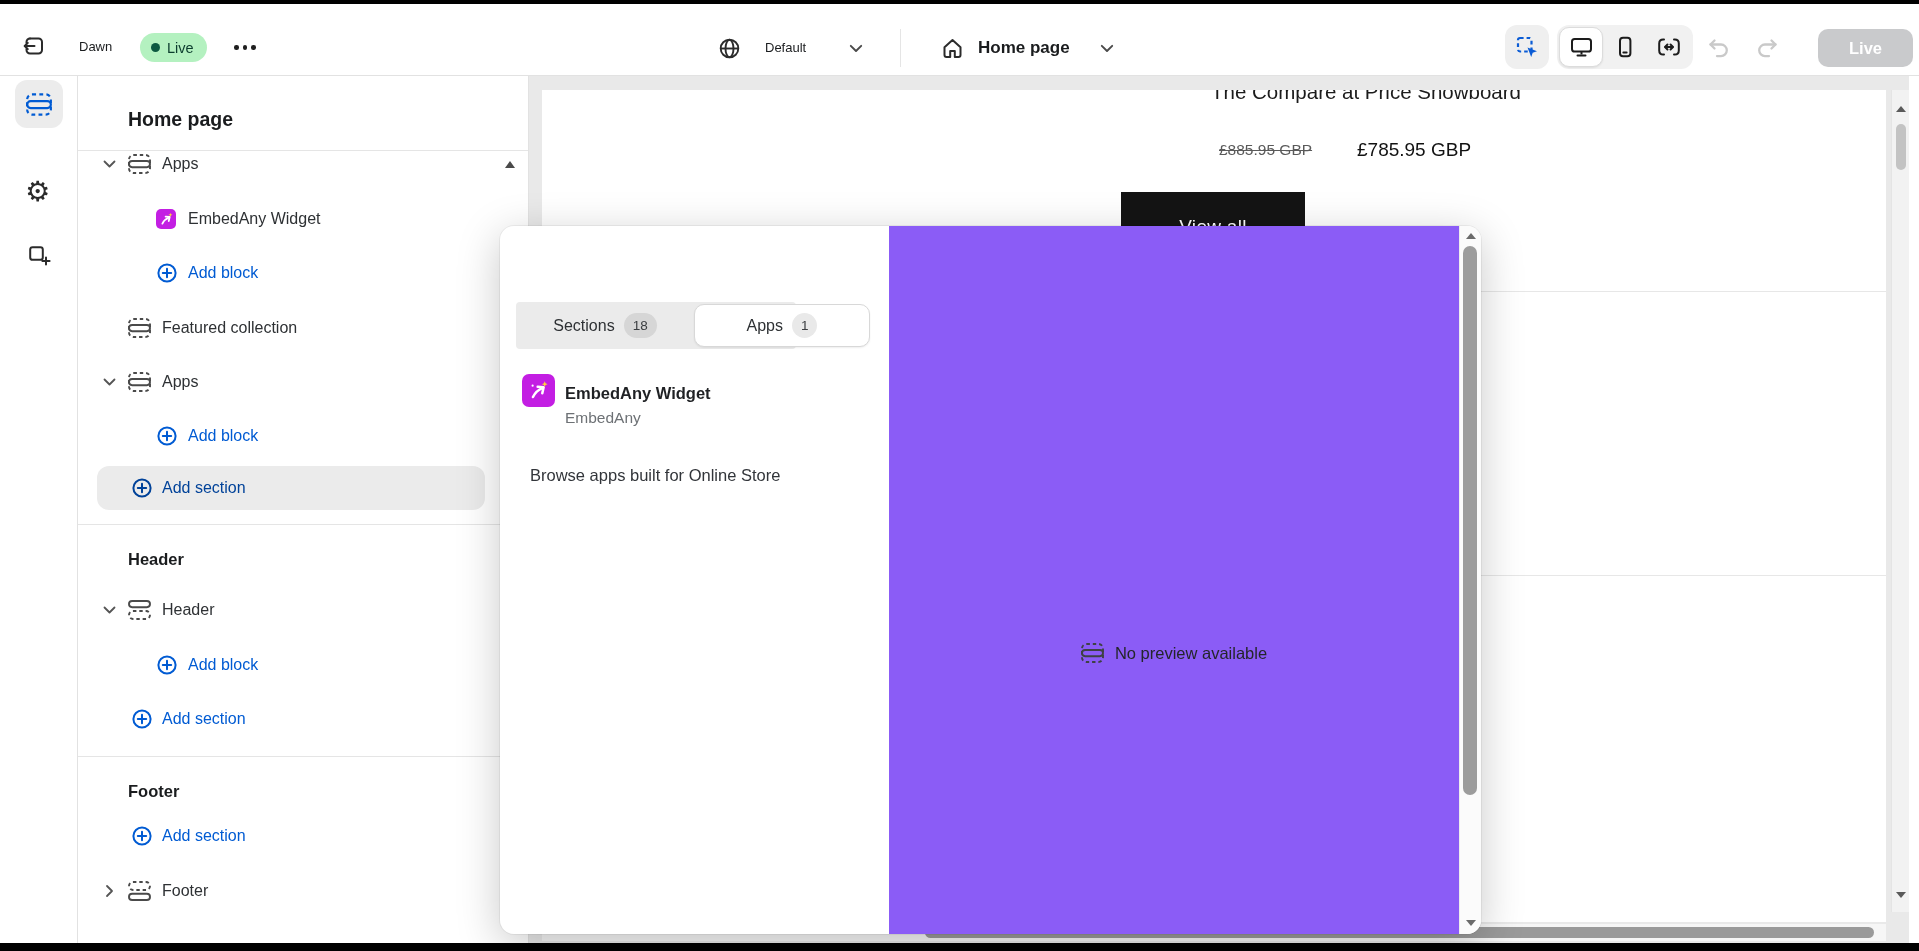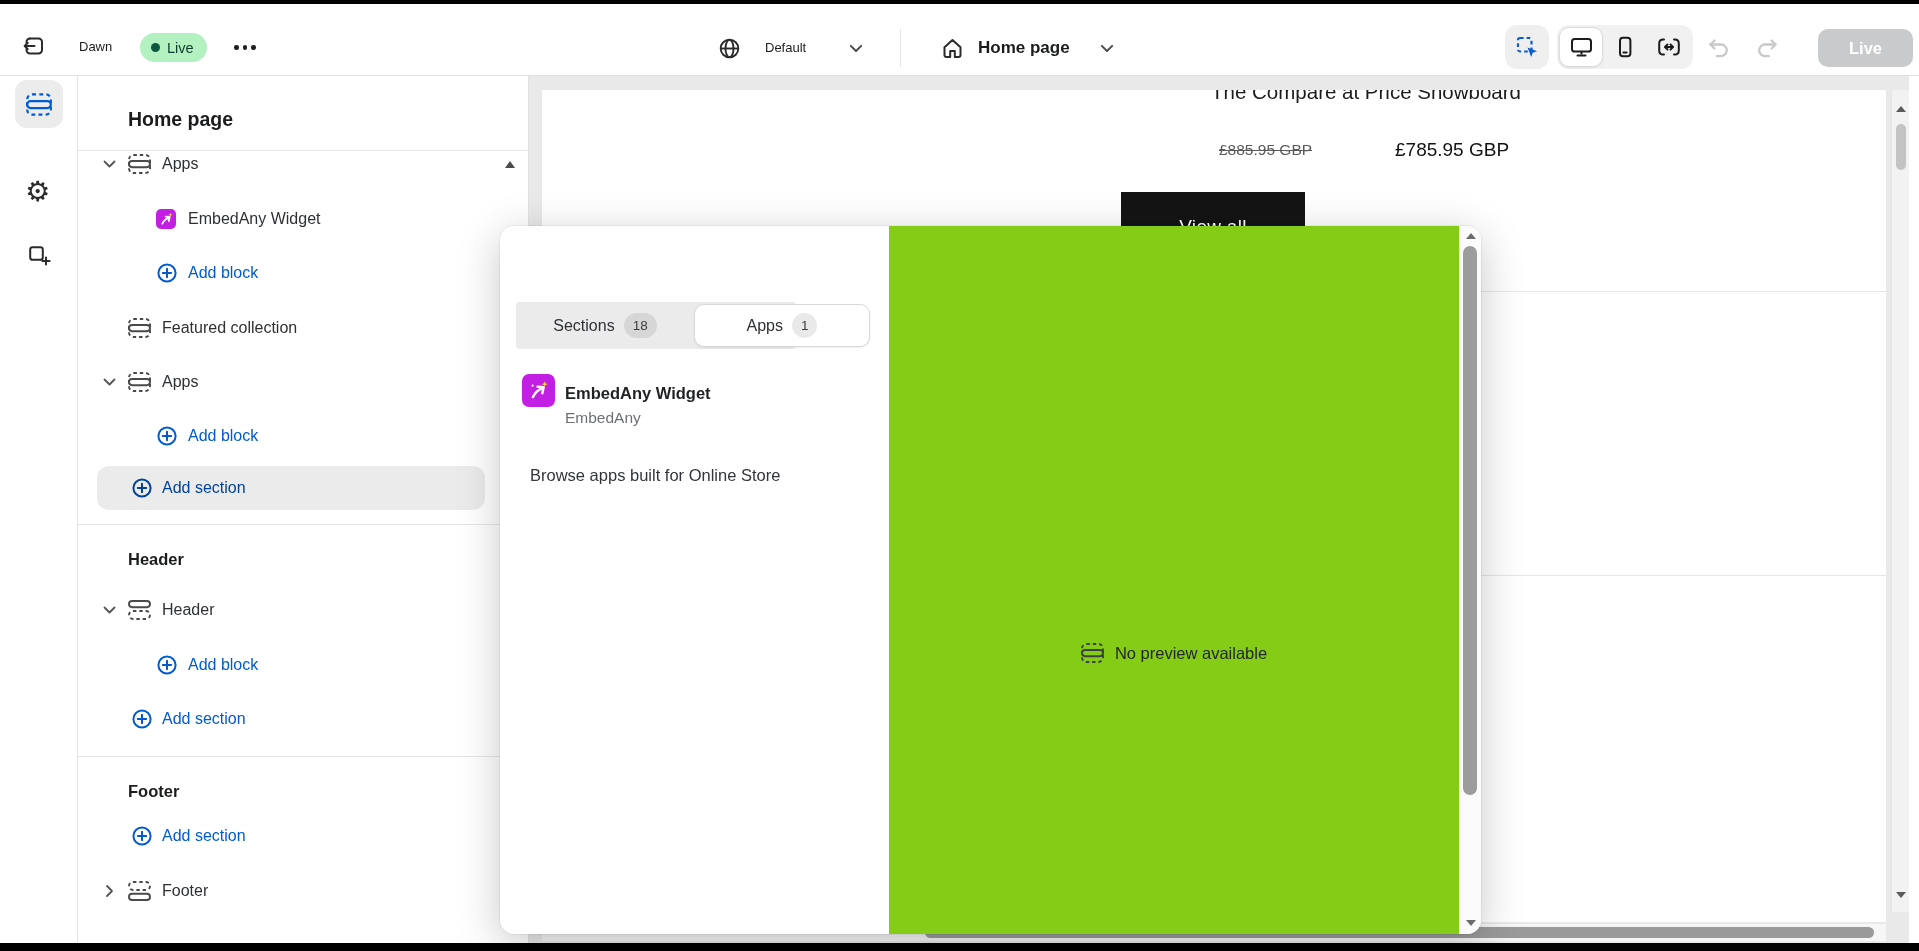--- a/index.html
+++ b/index.html
@@ -70,21 +70,21 @@
   .pdiv { position:absolute; left:0; width:100%; height:1px; background:#e5e5e5; }
   .ghead { position:absolute; left:50px; height:36px; line-height:36px; font-size:16.5px; font-weight:650; color:#1a1c1e; }
 
   
   .preview { position:absolute; left:529px; top:76px; width:1390px; height:867px; background:#e9e9e9; z-index:1; }
   .white-sliver { position:absolute; left:1380px; top:0; width:10px; height:867px; background:#fff; }
   .pcard { position:absolute; left:13px; top:14px; width:1344px; height:832px; background:#fff; overflow:hidden; }
   .prod-title { position:absolute; left:824px; top:-11px; transform:translateX(-50%); font-size:20.5px; line-height:26px; color:#1c1c1c; white-space:nowrap; }
   .price-row { position:absolute; left:0; top:37px; width:100%; height:24px;margin-top:12px; }
   .cmp-price { position:absolute; left:677px; top:2px; font-size:15.5px; color:#5a5a5a; text-decoration:line-through; }
-  .cur-price { position:absolute; left:853px; top:0; font-size:19px; color:#121212; }
+  .cur-price { position:absolute; left:815px; top:0; font-size:19px; color:#121212; }
   .viewall-btn { position:absolute; left:579px; top:102px; width:184px; height:65px; background:#141414; cursor:pointer; }
   .viewall-btn div { margin-top:24px; text-align:center; color:#fff; font-size:19px; letter-spacing:.3px; }
   .pg-div { position:absolute; left:939px; width:405px; height:1px; background:#e7e7e7; }
   .pg-div.d1 { top:201px; } .pg-div.d2 { top:485px; }
 
   
   .vsb { position:absolute; left:1362px; top:14px; width:18px; height:822px; background:#f2f2f2; border-left:1px solid #e4e4e4; }
   .vsb .th { position:absolute; left:4px; top:34px; width:10px; height:46px; border-radius:5px; background:#c3c3c3; }
   .tri { position:absolute; left:50%; transform:translateX(-50%); width:0; height:0; border-left:5px solid transparent; border-right:5px solid transparent; }
   .tri.up { border-bottom:6px solid #5a5a5a; top:16px; }
@@ -106,21 +106,21 @@
   .tab-lbl { font-size:16px; color:#2e3134; }
   .tab-apps .tab-lbl { font-weight:500; }
   .cnt-badge { height:25px; border-radius:13px; background:#d6d6d6; padding:0 9px; font-size:13.5px; color:#3a3d40; display:flex; align-items:center; }
   .tab-apps .cnt-badge { background:#e9e9e9; }
   .app-item { position:absolute; left:0; top:146px; width:389px; height:60px; cursor:pointer; }
   .app-ic { position:absolute; left:22px; top:2px; width:33px; height:33px; border-radius:7px; background:#c31ee3; display:flex; align-items:center; justify-content:center; }
   .app-title { position:absolute; left:65px; top:10px; font-size:16.5px; font-weight:560; color:#1f2124; line-height:22px; }
   .app-sub { position:absolute; left:65px; top:36px; font-size:15.5px; color:#6d7175; line-height:20px; }
   .browse { position:absolute; left:30px; top:234px; width:340px; font-size:16.5px; line-height:30px; color:#32353a; }
   .browse a { color:#005bd3; text-decoration:underline; cursor:pointer; }
-  .pp-right { position:absolute; left:389px; top:0; width:570px; height:708px; background:#84cc16;text-align:center; }
+  .pp-right { position:absolute; left:389px; top:0; width:570px; height:708px; background:#8b5cf6;text-align:center; }
   .empty-row { position:absolute; left:0; top:417px; width:100%; display:flex; align-items:center; justify-content:center; gap:11px; }
   .empty-row span { font-size:16.5px; font-weight:500; color:#24262a; }
   .pp-sb { position:absolute; left:959px; top:0; width:22px; height:708px; background:#fbfbfb; border-left:1px solid #ececec; }
   .pp-sb .th { position:absolute; left:3px; top:20px; width:14px; height:549px; border-radius:7px; background:#9c9c9c; }
   .pp-sb .tri.up { border-bottom-color:#6b6b6b; top:7px; }
   .pp-sb .tri.dn { border-top-color:#6b6b6b; bottom:8px; }
 
   svg { display:block; }
 </style>
 </head>

